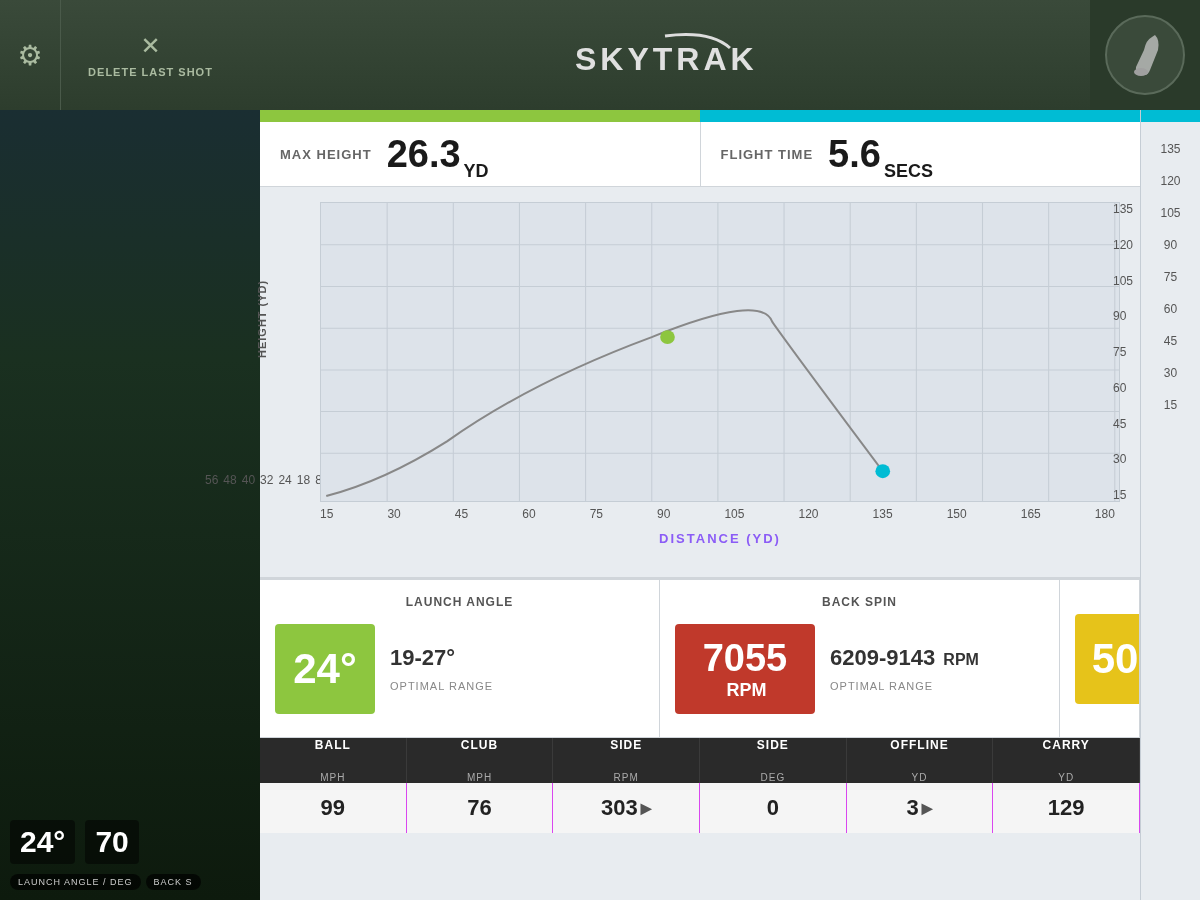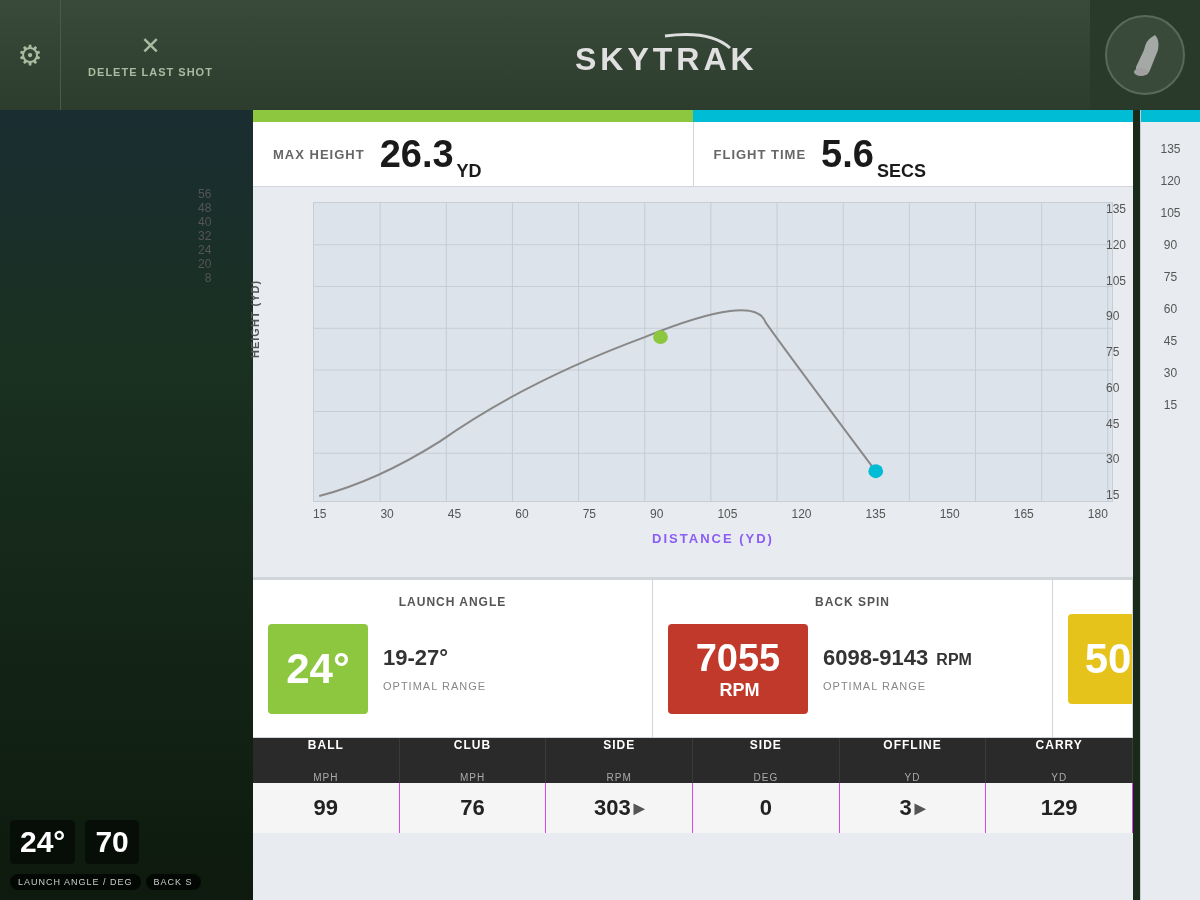--- a/index.html
+++ b/index.html
@@ -107,21 +107,21 @@
       align-items: center;
       justify-content: center;
       font-size: 28px;
       color: #c0c0c0;
     }
 
     
     .main-content {
       position: absolute;
       top: 110px;
-      left: 253px;
+      left: 260px;
       width: 880px;
       height: 790px;
       background: #e8ecf0;
       z-index: 5;
     }
 
     
     .color-bars {
       display: flex;
       height: 12px;
@@ -196,22 +196,22 @@
       background: #dde3ea;
       border: 1px solid #c5cdd5;
     }
 
     .y-axis-labels {
       position: absolute;
       left: -55px;
       top: 0;
       height: 300px;
       display: flex;
-      flex-direction: column;
-      justify-content: flex-start;
+      flex-direction: row;
+      justify-content: center;
       align-items: flex-end;
     }
 
     .axis-label {
       font-size: 12px;
       color: #555;
       padding-right: 5px;
     }
 
     .x-axis-labels {
@@ -490,21 +490,21 @@
   </div>
 
   <div class="chart-container">
 
     <div class="y-axis-labels">
       <span class="axis-label">56</span>
       <span class="axis-label">48</span>
       <span class="axis-label">40</span>
       <span class="axis-label">32</span>
       <span class="axis-label">24</span>
-      <span class="axis-label">20</span>
+      <span class="axis-label">18</span>
       <span class="axis-label">8</span>
     </div>
 
     <div style="position:relative;">
 
       <div style="position:absolute; left:-52px; top:150px; transform:rotate(-90deg) translateY(-50%); transform-origin:left center; white-space:nowrap; font-size:11px; font-weight:bold; color:#555; letter-spacing:1px;">HEIGHT (YD)</div>
 
       <div class="chart-area">
         <svg class="chart-svg" viewBox="0 0 760 300" preserveAspectRatio="none">
 
@@ -584,21 +584,21 @@
 
     <div class="metric-card">
       <div class="metric-title">BACK SPIN</div>
       <div class="metric-body">
         <div class="metric-badge badge-red" style="width:140px; font-size:38px;">
           <span>7055</span>
           <span style="font-size:18px; margin-left:3px;">RPM</span>
         </div>
         <div class="metric-range">
           <span class="range-value">
-            <span>6098-9143</span>
+            <span>6209-9143</span>
             <span style="font-size:16px; margin-left:2px;">RPM</span>
           </span>
           <span class="range-label">OPTIMAL RANGE</span>
         </div>
       </div>
     </div>
 
     <div class="metric-card" style="max-width:80px; overflow:hidden;">
       <div class="metric-body">
         <div class="metric-badge badge-yellow" style="width:80px;">

